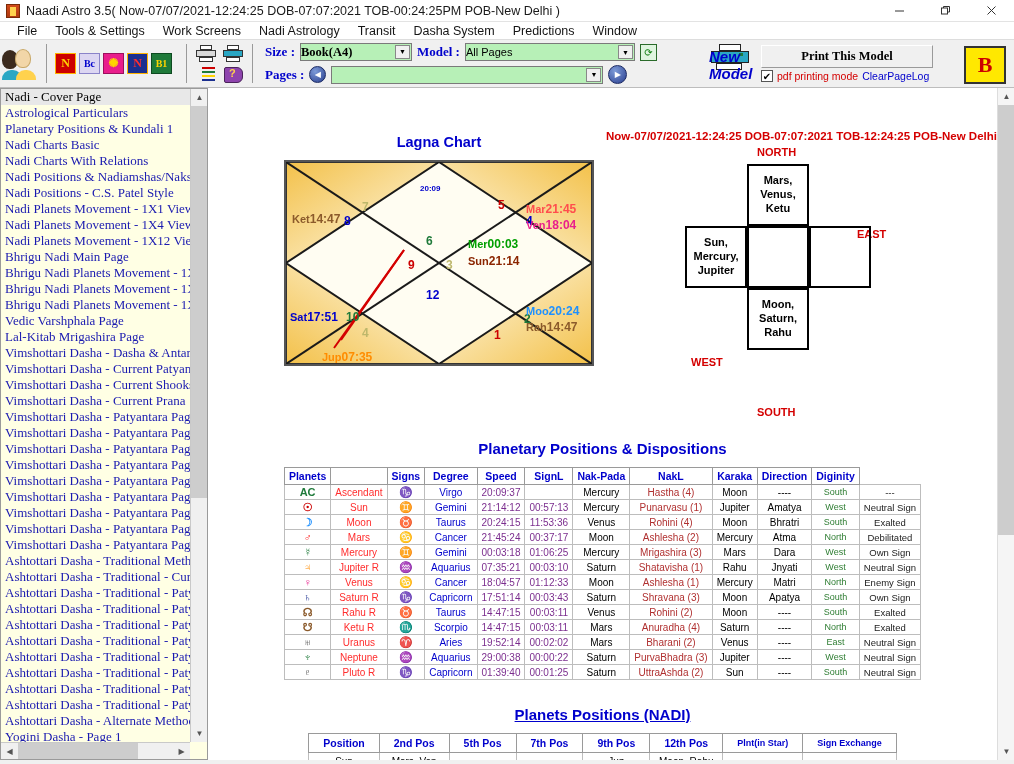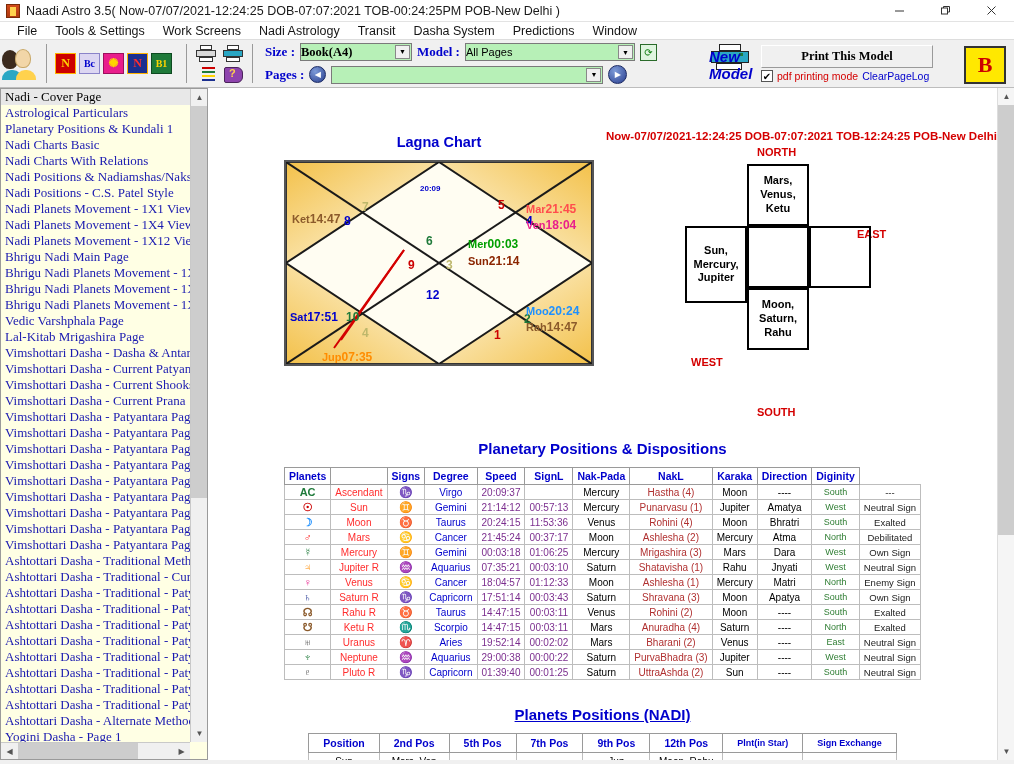--- a/index.html
+++ b/index.html
@@ -438,21 +438,21 @@
         </div>
 
         <div id="cross">
           <div id="north-lbl" style="position:absolute;left:62px;top:-14px;">NORTH</div>
           <div id="east-lbl" style="position:absolute;left:162px;top:68px;">EAST</div>
           <div id="west-lbl" style="position:absolute;left:-4px;top:196px;">WEST</div>
           <div id="south-lbl" style="position:absolute;left:62px;top:246px;">SOUTH</div>
           <div class="cell" style="left:52px;top:4px;width:62px;height:62px;">
               <span>Mars,<br>Venus, Ketu</span>
             </div>
-          <div class="cell" style="left:-10px;top:66px;width:62px;height:77px;">
+          <div class="cell" style="left:-10px;top:66px;width:62px;height:62px;">
               <span>Sun,<br>Mercury,<br>Jupiter</span>
             </div>
           <div class="cell" style="left:52px;top:66px;width:62px;height:62px;">
               <span></span>
             </div>
           <div class="cell" style="left:114px;top:66px;width:62px;height:62px;">
               <span></span>
             </div>
           <div class="cell" style="left:52px;top:128px;width:62px;height:62px;">
               <span>Moon, Saturn,<br>Rahu</span>

